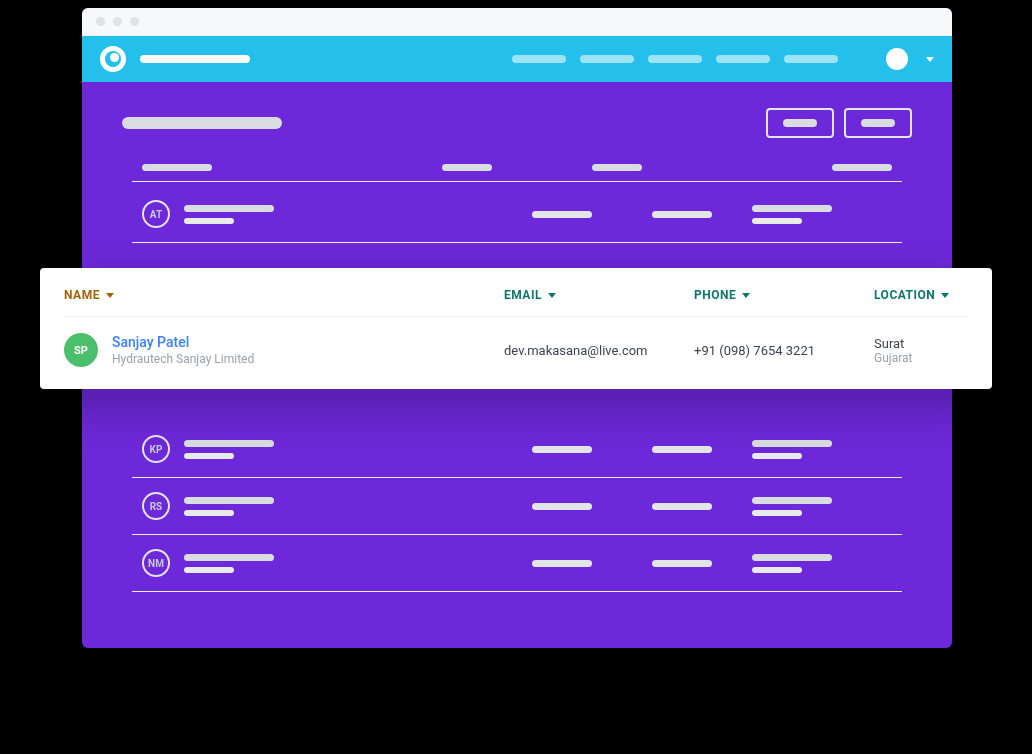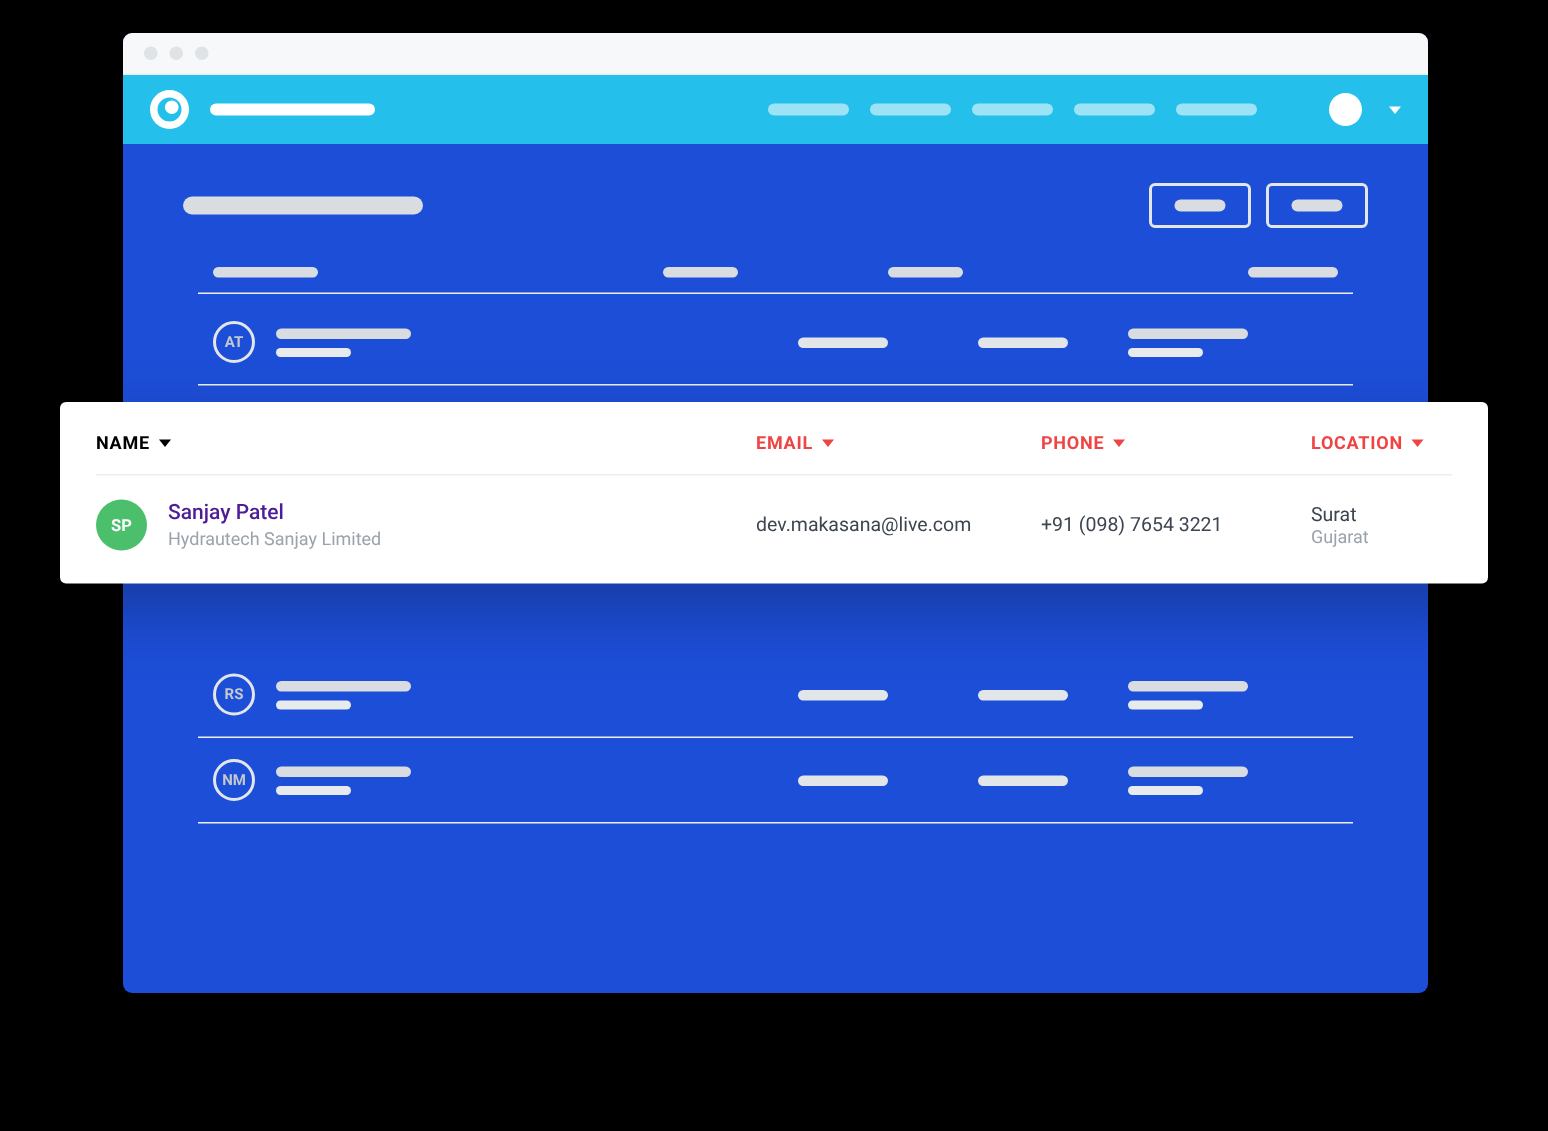--- a/index.html
+++ b/index.html
@@ -8,25 +8,25 @@
     font-family: -apple-system, BlinkMacSystemFont, "Segoe UI", Roboto, Helvetica, Arial, sans-serif;
     width: 1032px;
     height: 754px;
     position: relative;
     overflow: hidden;
   }
 
   
   .browser-window {
     position: absolute;
-    top: 22px;
+    top: 8px;
     left: 82px;
     width: 870px;
     height: 640px;
-    background: #1d4ed8;
+    background: #6d28d9;
     border-radius: 6px;
     box-shadow: 0 20px 50px rgba(0,0,0,0.4);
     overflow: hidden;
   }
   .chrome-bar {
     height: 28px;
     background: #f7f8f9;
     display: flex;
     align-items: center;
     padding-left: 14px;
@@ -167,24 +167,24 @@
   .col-location { flex: 1; }
 
   .hdr {
     display:flex;
     align-items:center;
     gap: 6px;
     font-size: 12px;
     font-weight: 700;
     letter-spacing: 0.5px;
     text-transform: uppercase;
-    color: #ef4444;
+    color: #0f766e;
     cursor: pointer;
   }
-  .hdr.active { color: #000000; }
+  .hdr.active { color: #a16207; }
   .hdr .chev-sm {
     width: 0; height: 0;
     border-left: 4px solid transparent;
     border-right: 4px solid transparent;
     border-top: 5px solid currentColor;
   }
 
   .card-row {
     display:flex;
     align-items:center;
@@ -196,21 +196,21 @@
   .row-avatar {
     width: 34px; height:34px; border-radius:50%;
     background: #4bbf6b;
     color:#fff;
     font-size: 11px;
     font-weight:700;
     display:flex; align-items:center; justify-content:center;
     margin-right: 14px;
   }
   .row-name-wrap .name {
-    font-size: 14px; color:#4c1d95; font-weight:500;
+    font-size: 14px; color:#3b82f6; font-weight:500;
   }
   .row-name-wrap .company {
     font-size: 12px; color:#9aa2ab; margin-top:2px;
   }
   .cell {
     font-size: 13px; color:#3d4550;
   }
   .cell.sub {
     font-size: 12px; color:#9aa2ab; margin-top:0;
   }
@@ -287,20 +287,35 @@
           <div class="r2"></div>
         </div>
     </div>
 
     <div class="bg-row" style="height:58px;">
       <div class="bg-avatar" style="border:none"></div>
     </div>
 
     <div style="height:120px"></div>
 
+    <div class="bg-row">
+      <div class="bg-avatar">KP</div>
+      <div class="bg-lines">
+          <div class="l1"></div>
+          <div class="l2"></div>
+        </div>
+      <div class="mid">
+          <div class="ph"></div>
+          <div class="ph"></div>
+        </div>
+      <div class="right">
+          <div class="r1"></div>
+          <div class="r2"></div>
+        </div>
+    </div>
     <div class="bg-row">
       <div class="bg-avatar">RS</div>
       <div class="bg-lines">
           <div class="l1"></div>
           <div class="l2"></div>
         </div>
       <div class="mid">
           <div class="ph"></div>
           <div class="ph"></div>
         </div>

